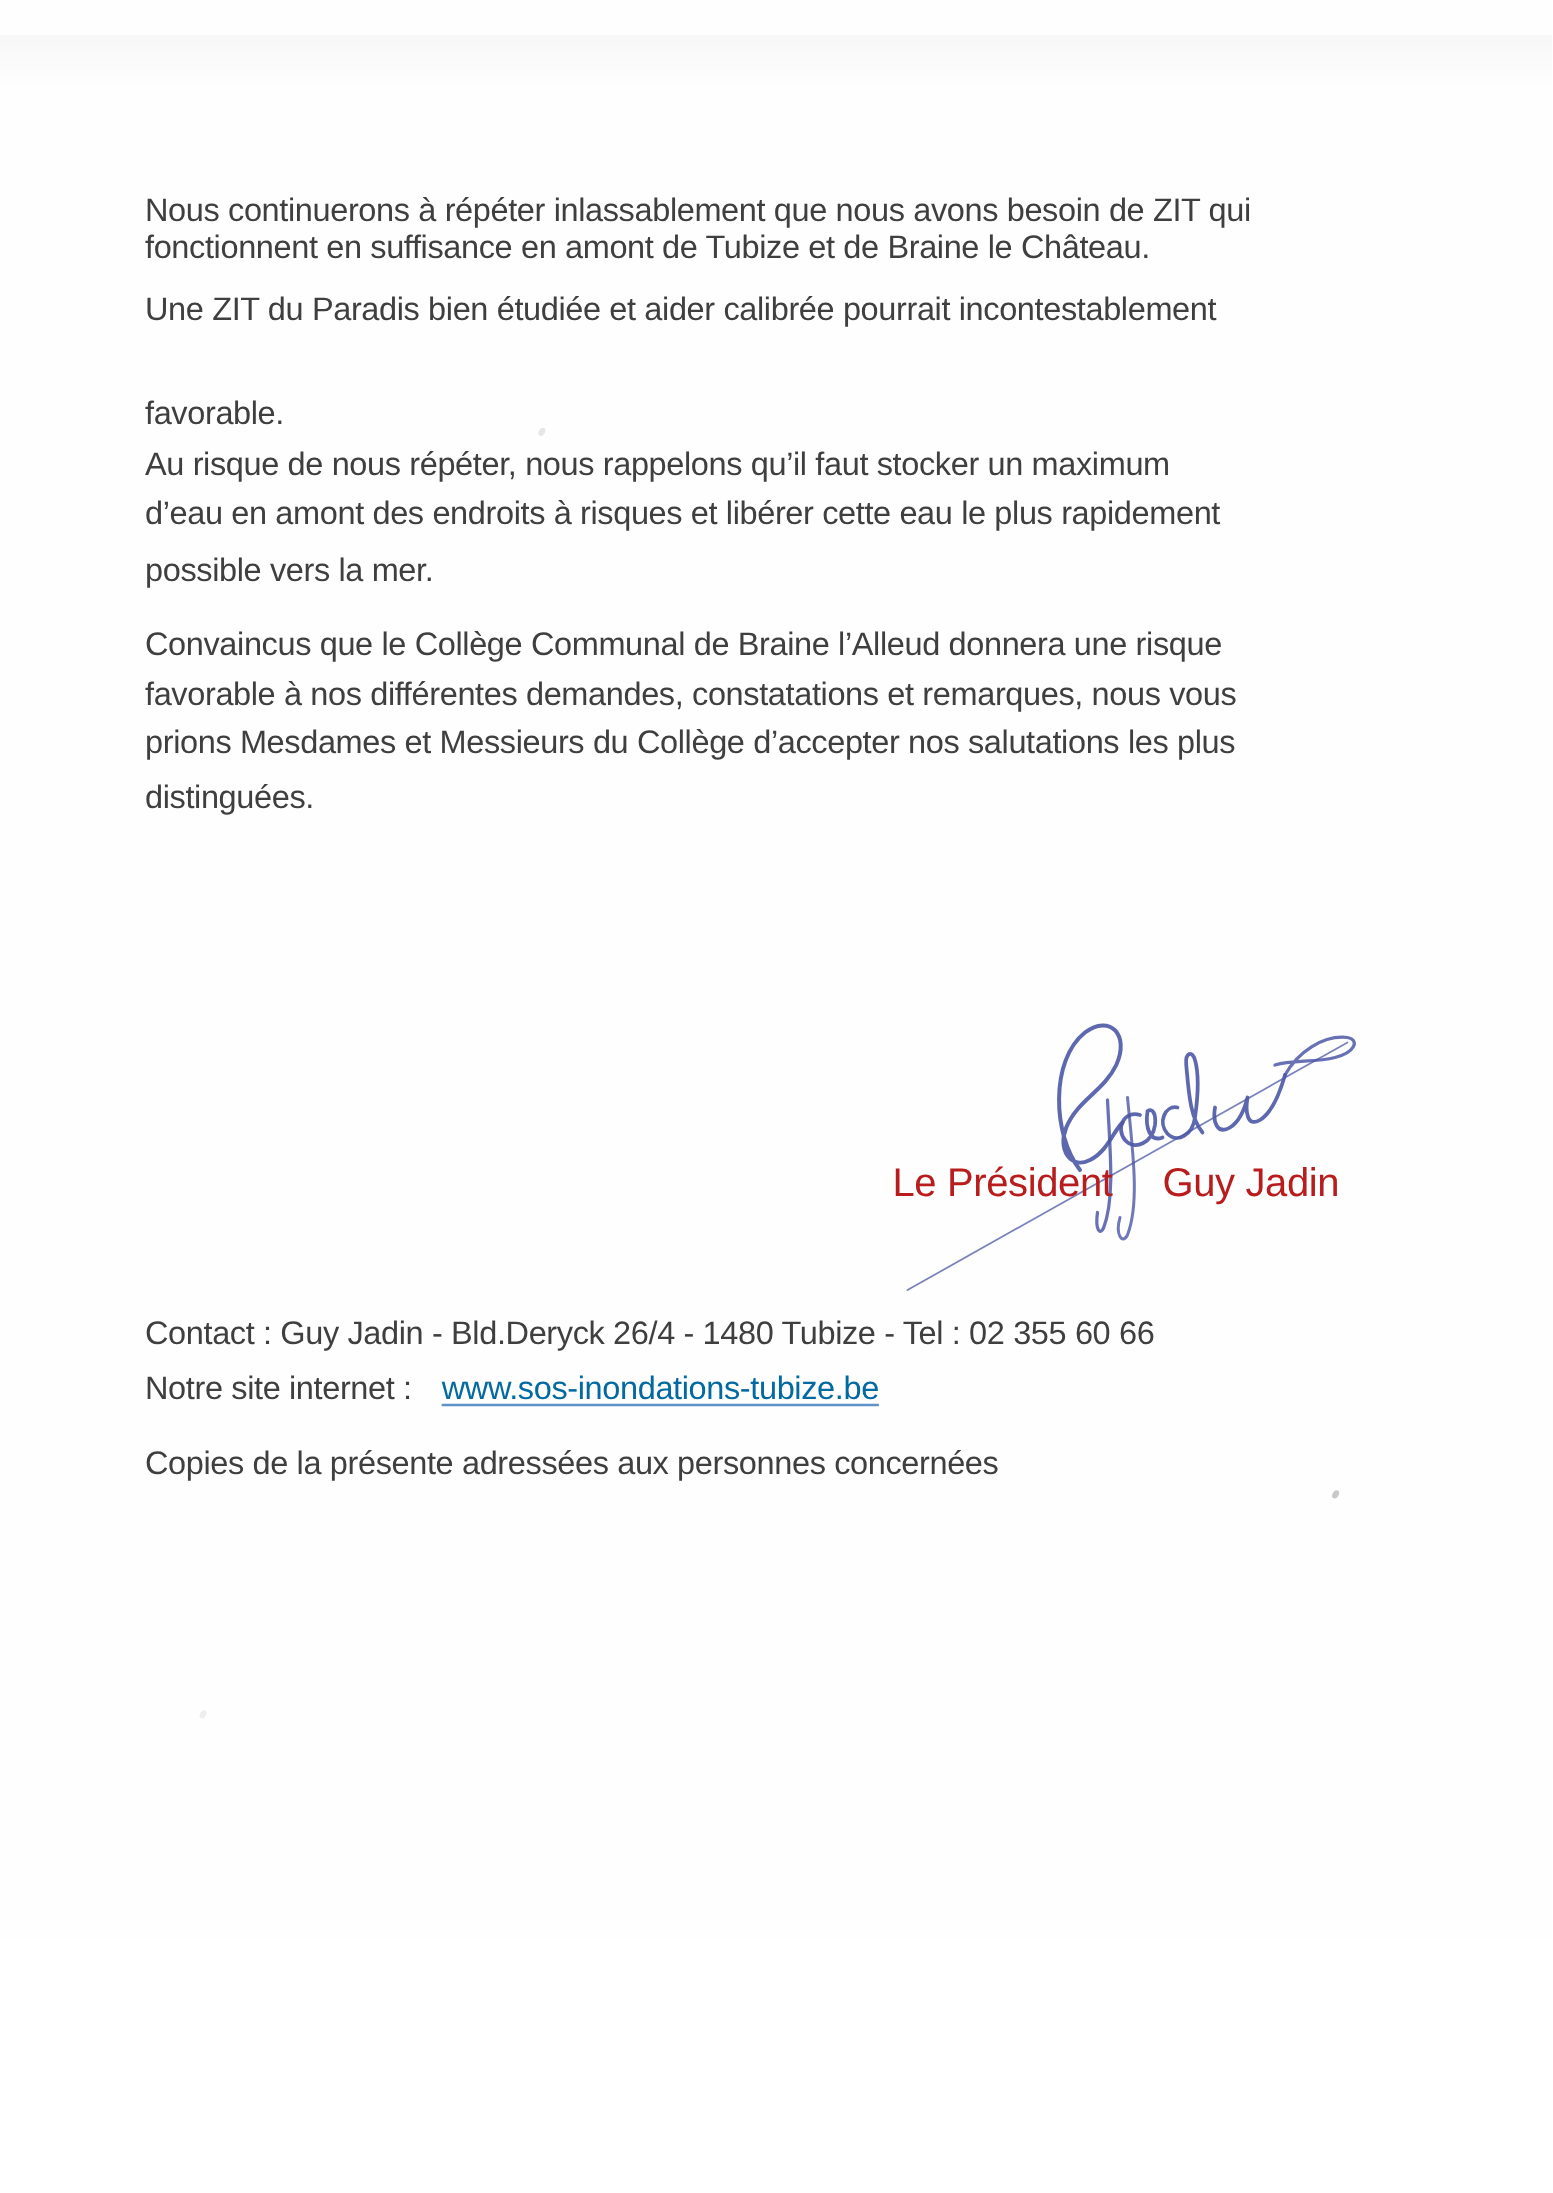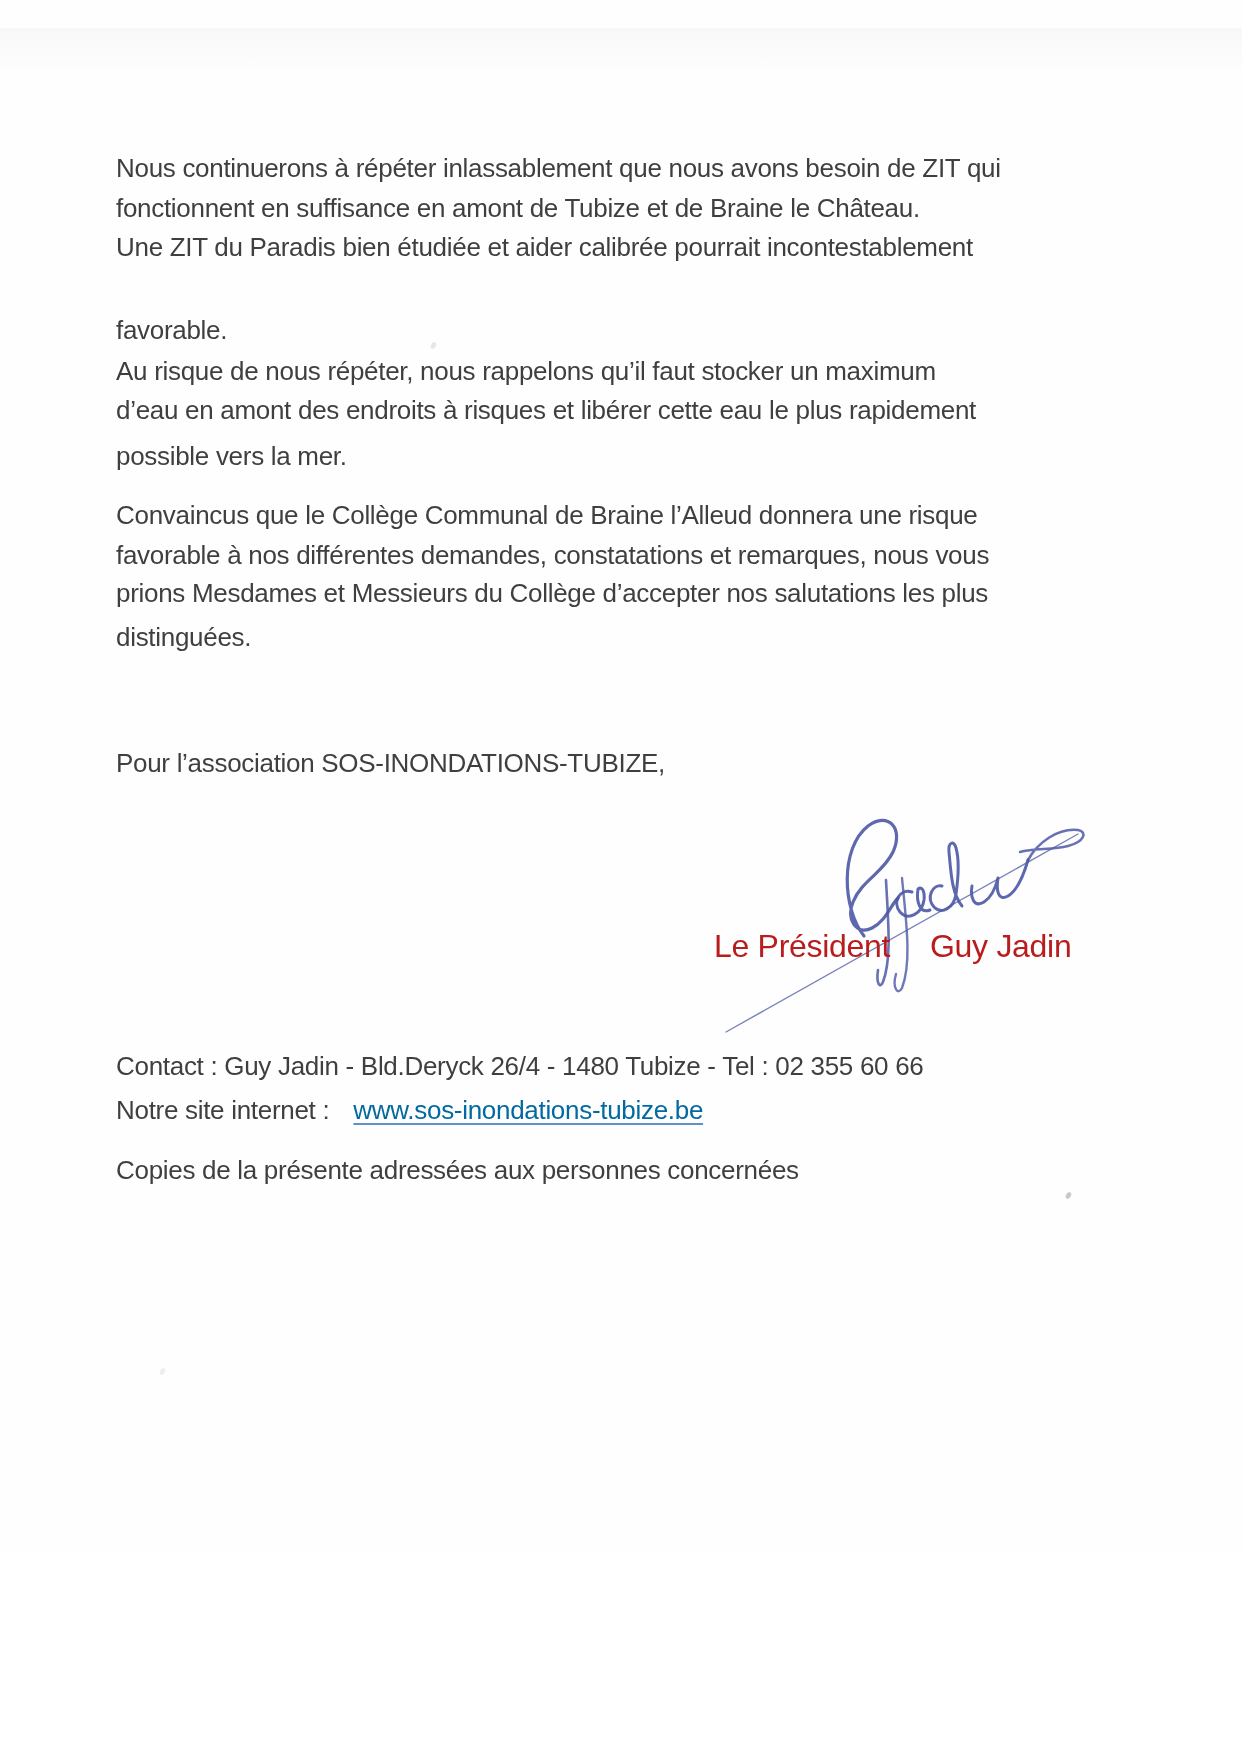--- a/index.html
+++ b/index.html
@@ -64,33 +64,32 @@
   }
 </style>
 </head>
 <body>
 
 <div class="page">
 
   <div class="scan-band"></div>
 
   <div class="line" style="top:152px">Nous continuerons à répéter inlassablement que nous avons besoin de ZIT qui</div>
-  <div class="line" style="top:192px">fonctionnent en suffisance en amont de Tubize et de Braine le Château.</div>
+  <div class="line" style="top:181px">fonctionnent en suffisance en amont de Tubize et de Braine le Château.</div>
   <div class="line" style="top:231px">Une ZIT du Paradis bien étudiée et aider calibrée pourrait incontestablement</div>
   <div class="line" style="top:314px">favorable.</div>
   <div class="line" style="top:394px">d’eau en amont des endroits à risques et libérer cette eau le plus rapidement</div>
   <div class="line" style="top:355px">Au risque de nous répéter, nous rappelons qu’il faut stocker un maximum</div>
   <div class="line" style="top:440px">possible vers la mer.</div>
 
   <div class="line" style="top:499px">Convaincus que le Collège Communal de Braine l’Alleud donnera une risque</div>
   <div class="line" style="top:539px">favorable à nos différentes demandes, constatations et remarques,  nous vous</div>
   <div class="line" style="top:577px">prions Mesdames et Messieurs du Collège d’accepter nos salutations les plus</div>
   <div class="line" style="top:621px">distinguées.</div>
 
-  <div class="line" style="top:747px">Pour l’association SOS-INONDATIONS-TUBIZE,</div>
 
   <svg class="signature-svg" viewBox="0 0 400 260">
     <g fill="none" stroke="#4c58a6" stroke-linecap="round" stroke-linejoin="round">
 
       <path d="M 174 146 C 152 118, 150 58, 178 36 C 198 21, 214 38, 203 62 C 193 83, 172 90, 163 112 C 156 129, 166 146, 182 138 C 196 131, 200 116, 208 108" stroke-width="3.2" opacity="0.9"></path>
 
       <path d="M 222 102 C 210 98, 202 112, 210 122 C 218 131, 232 124, 234 110 C 235 101, 232 96, 228 99 C 226 112, 230 124, 240 120" stroke-width="3" opacity="0.9"></path>
 
       <path d="M 252 96 C 242 94, 236 108, 244 117 C 252 125, 264 118, 266 104 C 268 90, 270 72, 266 58 C 264 50, 258 52, 259 62 C 261 84, 262 104, 272 116" stroke-width="3" opacity="0.9"></path>
 

